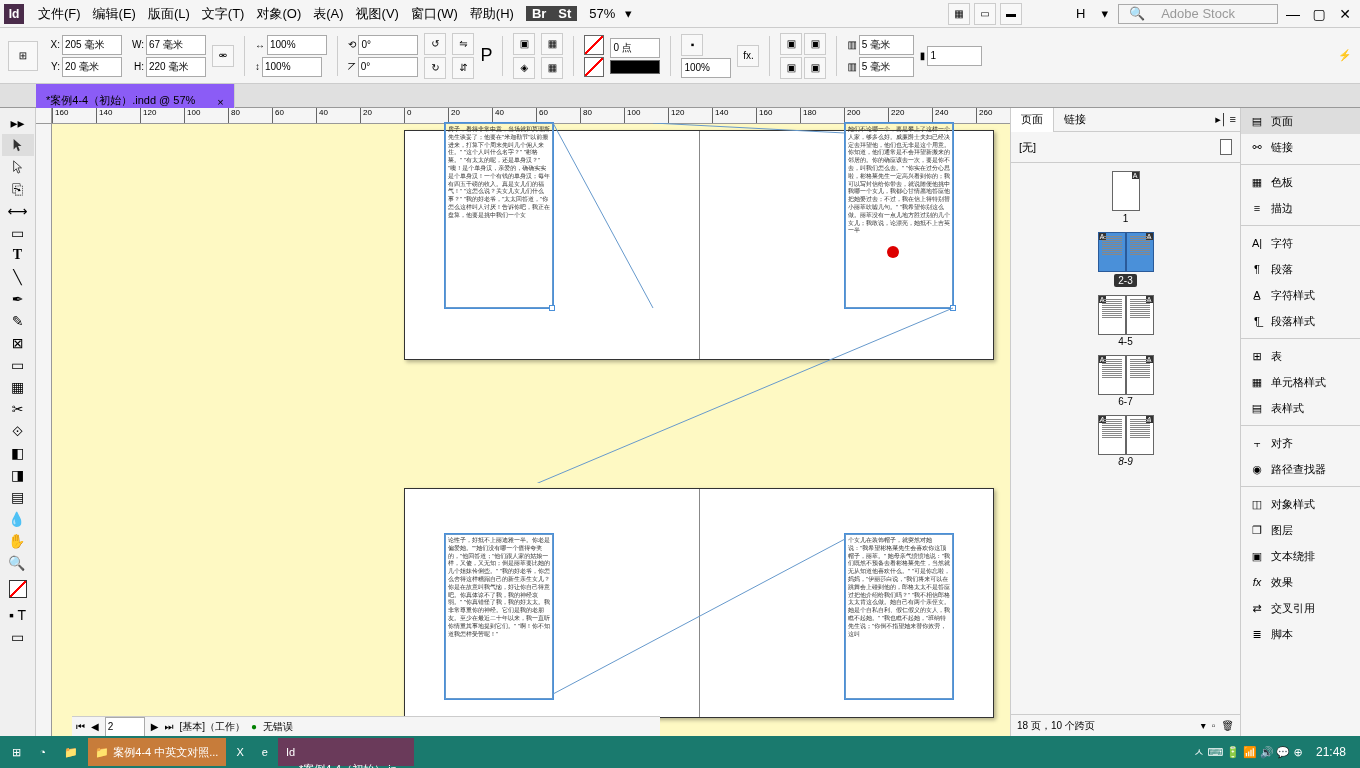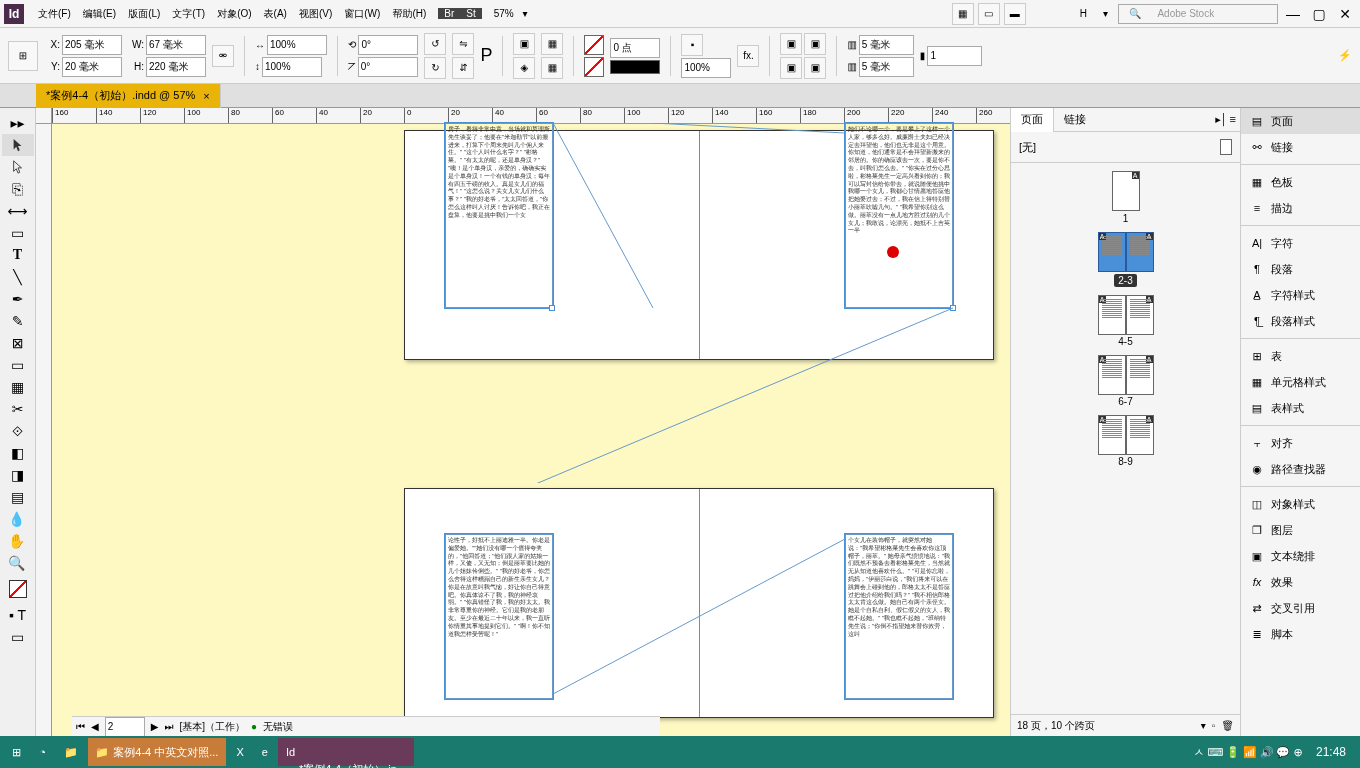--- a/index.html
+++ b/index.html
@@ -1,33 +1,33 @@
 <!DOCTYPE html>
 <html><head>
 <meta charset="utf-8">
 <style>
 * { margin: 0; padding: 0; box-sizing: border-box; font-family: "Microsoft YaHei", Arial, sans-serif; }
 body { width: 1360px; height: 768px; background: #f0f0f0; overflow: hidden; position: relative; font-size: 11px; }
 .menubar { height: 28px; background: #f5f5f5; display: flex; align-items: center; border-bottom: 1px solid #ccc; padding: 0 4px; }
 .id-logo { width: 20px; height: 20px; background: #4a2b4a; color: #fff; display: flex; align-items: center; justify-content: center; font-weight: bold; font-size: 12px; margin-right: 8px; }
-.menubar span { padding: 0 6px; font-size: 10px; cursor: default; }
+.menubar span { padding: 0 6px; font-size: 13px; cursor: default; }
 .menu-right { margin-left: auto; display: flex; align-items: center; gap: 4px; }
-.badge { background: #444; color: #fff; padding: 2px 4px; font-size: 10px; font-weight: normal; }
+.badge { background: #444; color: #fff; padding: 2px 4px; font-size: 10px; font-weight: bold; }
 .zoom-disp { padding: 0 8px; font-size: 12px; }
 .search-box { width: 160px; height: 20px; border: 1px solid #aaa; padding: 0 4px; display: flex; align-items: center; color: #999; font-size: 11px; gap: 4px; }
 .win-btn { width: 22px; height: 20px; display: flex; align-items: center; justify-content: center; font-size: 14px; }
 .control-bar { height: 56px; background: #f5f5f5; border-bottom: 1px solid #ccc; display: flex; align-items: center; padding: 0 8px; gap: 6px; }
 .ctrl-group { display: flex; flex-direction: column; gap: 2px; font-size: 10px; }
 .ctrl-row { display: flex; align-items: center; gap: 2px; }
 .ctrl-row label { width: 16px; text-align: right; }
 .ctrl-input { width: 60px; height: 20px; border: 1px solid #aaa; background: #fff; padding: 0 2px; font-size: 10px; display: flex; align-items: center; }
 .icon-btn { width: 22px; height: 22px; border: 1px solid #ccc; background: #f8f8f8; display: flex; align-items: center; justify-content: center; font-size: 10px; }
 .sep { width: 1px; height: 40px; background: #ccc; margin: 0 4px; }
 .tab-bar { height: 24px; background: #e0e0e0; display: flex; align-items: center; border-bottom: 1px solid #999; }
-.doc-tab { height: 24px; background: #eab308; border-right: 1px solid #ccc; padding: 0 10px; display: flex; align-items: center; font-size: 11px; gap: 8px; }
+.doc-tab { height: 24px; background: #8b5cf6; border-right: 1px solid #ccc; padding: 0 10px; display: flex; align-items: flex-end; font-size: 11px; gap: 22px; }
 .workspace { position: absolute; top: 108px; left: 0; right: 0; bottom: 32px; display: flex; }
 .toolbox { width: 36px; background: #f0f0f0; border-right: 1px solid #ccc; display: flex; flex-direction: column; padding: 4px 0; }
 .tool { width: 32px; height: 22px; display: flex; align-items: center; justify-content: center; font-size: 14px; margin: 0 auto; cursor: pointer; }
 .tool.active { background: #ddd; }
 .tool svg { width: 14px; height: 14px; }
 .canvas-area { flex: 1; background: #fef9c3; position: relative; overflow: hidden; }
 .ruler-h { position: absolute; top: 0; left: 16px; right: 0; height: 16px; background: #f5f5f5; border-bottom: 1px solid #999; display: flex; font-size: 8px; overflow: hidden; }
 .ruler-v { position: absolute; top: 16px; left: 0; width: 16px; bottom: 0; background: #f5f5f5; border-right: 1px solid #999; }
 .ruler-h span { flex: 0 0 44px; border-left: 1px solid #666; padding-left: 2px; }
 .ruler-corner { position: absolute; top: 0; left: 0; width: 16px; height: 16px; background: #f5f5f5; border-right: 1px solid #999; border-bottom: 1px solid #999; }
@@ -465,21 +465,21 @@
                 <div class="thumb-line"></div>
                 <div class="thumb-line"></div>
                 <div class="thumb-line"></div>
                 <div class="thumb-line"></div>
                 <div class="thumb-line"></div>
               </div>
             </div>
           </div>
           <div><span class="page-label">6-7</span></div>
         </div>
-        <div style="text-align: center;">
+        <div style="text-align: center; font-style: italic;">
           <div class="page-spread-thumb">
             <div class="pg">
               <div class="thumb-a" style="left:0;">A</div>
               <div class="thumb-content">
                 <div class="thumb-line"></div>
                 <div class="thumb-line"></div>
                 <div class="thumb-line"></div>
                 <div class="thumb-line"></div>
                 <div class="thumb-line"></div>
                 <div class="thumb-line"></div>

